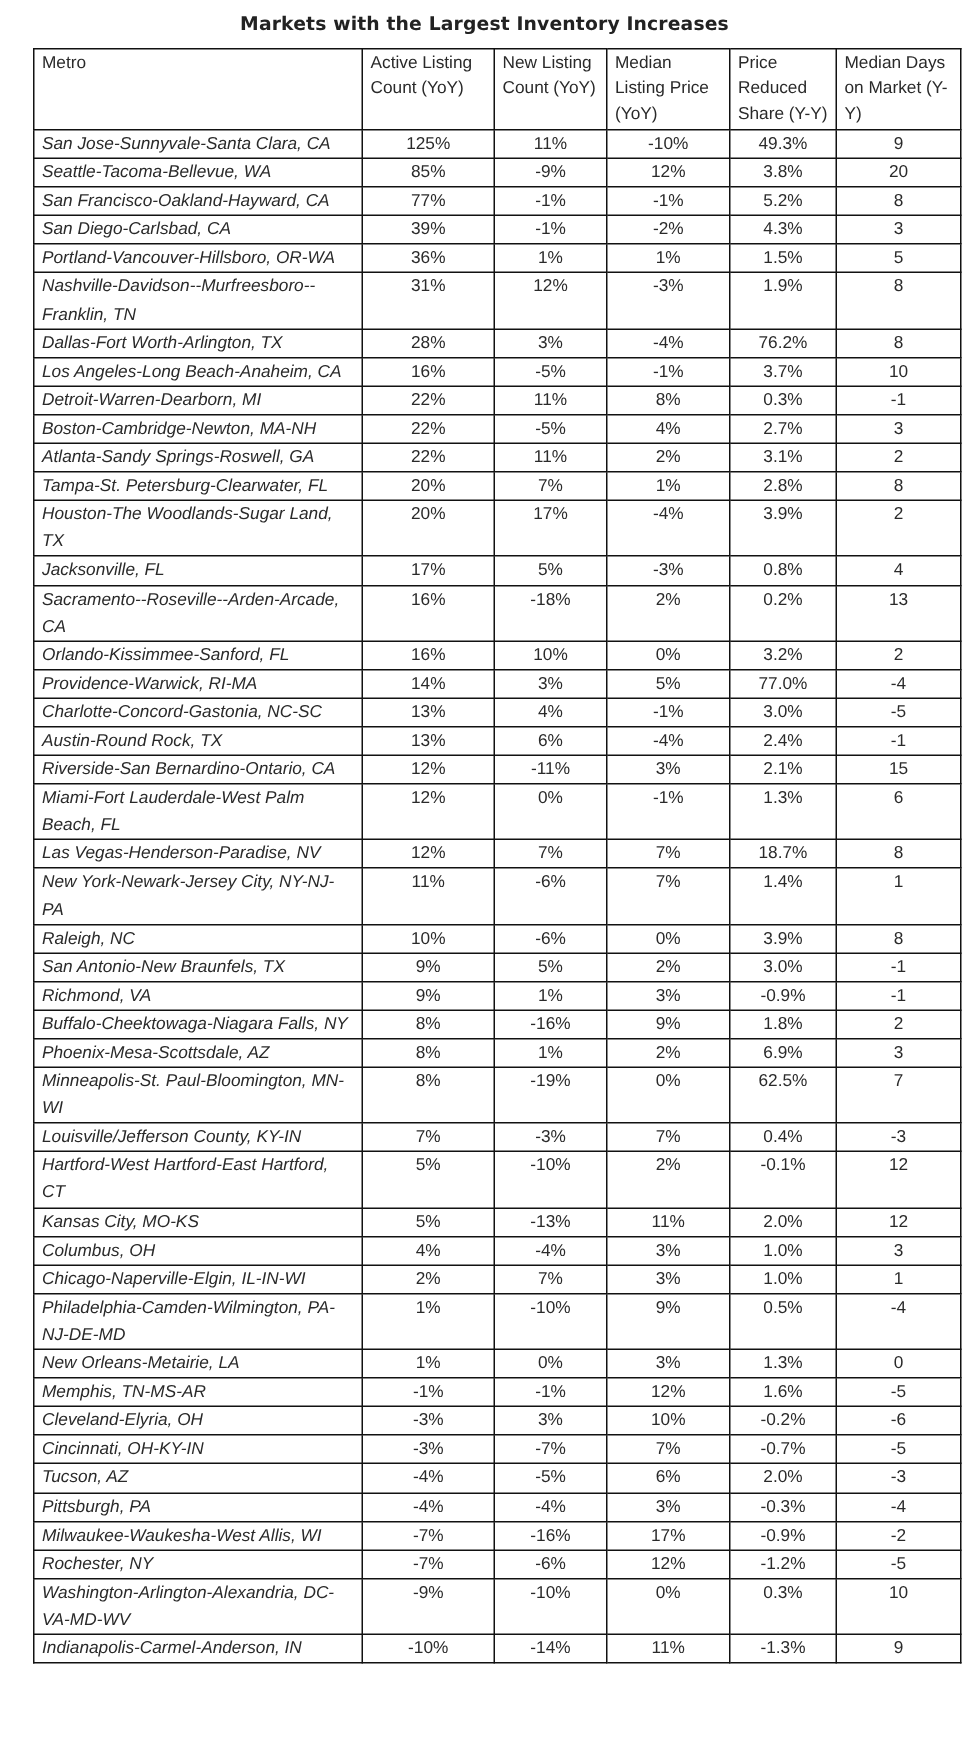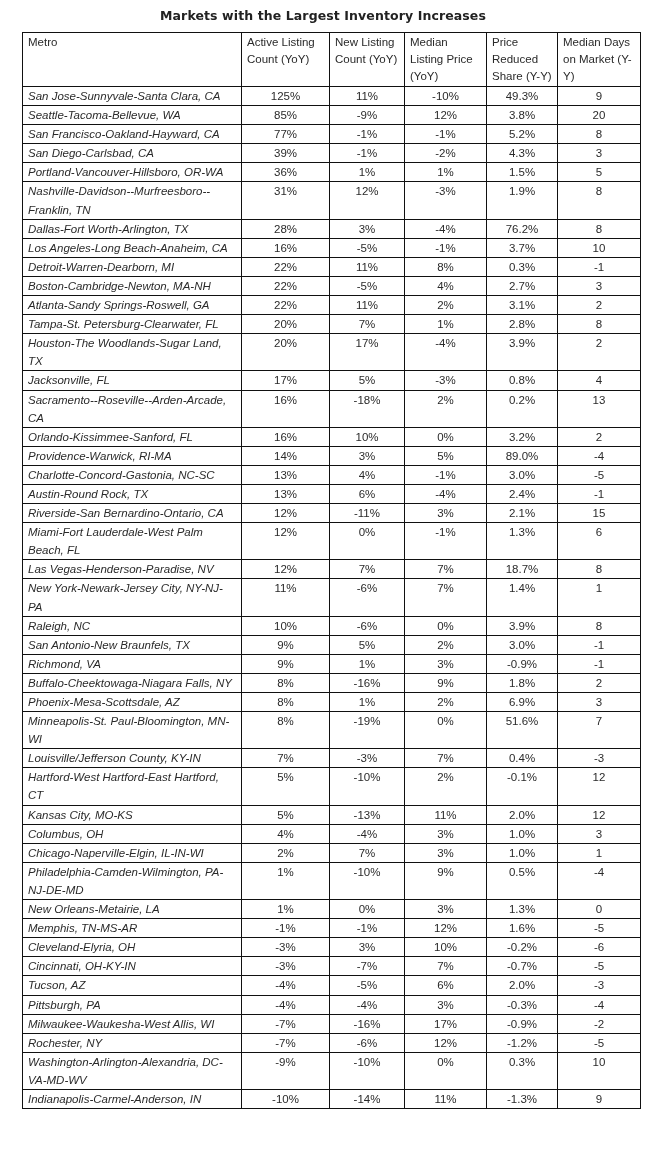--- a/index.html
+++ b/index.html
@@ -169,21 +169,21 @@
         <td class="num">10%</td>
         <td class="num">0%</td>
         <td class="num">3.2%</td>
         <td class="num">2</td>
       </tr>
       <tr>
         <td class="metro">Providence-Warwick, RI-MA</td>
         <td class="num">14%</td>
         <td class="num">3%</td>
         <td class="num">5%</td>
-        <td class="num">89.0%</td>
+        <td class="num">77.0%</td>
         <td class="num">-4</td>
       </tr>
       <tr>
         <td class="metro">Charlotte-Concord-Gastonia, NC-SC</td>
         <td class="num">13%</td>
         <td class="num">4%</td>
         <td class="num">-1%</td>
         <td class="num">3.0%</td>
         <td class="num">-5</td>
       </tr>
@@ -265,21 +265,21 @@
         <td class="num">1%</td>
         <td class="num">2%</td>
         <td class="num">6.9%</td>
         <td class="num">3</td>
       </tr>
       <tr>
         <td class="metro">Minneapolis-St. Paul-Bloomington, MN-WI</td>
         <td class="num">8%</td>
         <td class="num">-19%</td>
         <td class="num">0%</td>
-        <td class="num">51.6%</td>
+        <td class="num">62.5%</td>
         <td class="num">7</td>
       </tr>
       <tr>
         <td class="metro">Louisville/Jefferson County, KY-IN</td>
         <td class="num">7%</td>
         <td class="num">-3%</td>
         <td class="num">7%</td>
         <td class="num">0.4%</td>
         <td class="num">-3</td>
       </tr>

